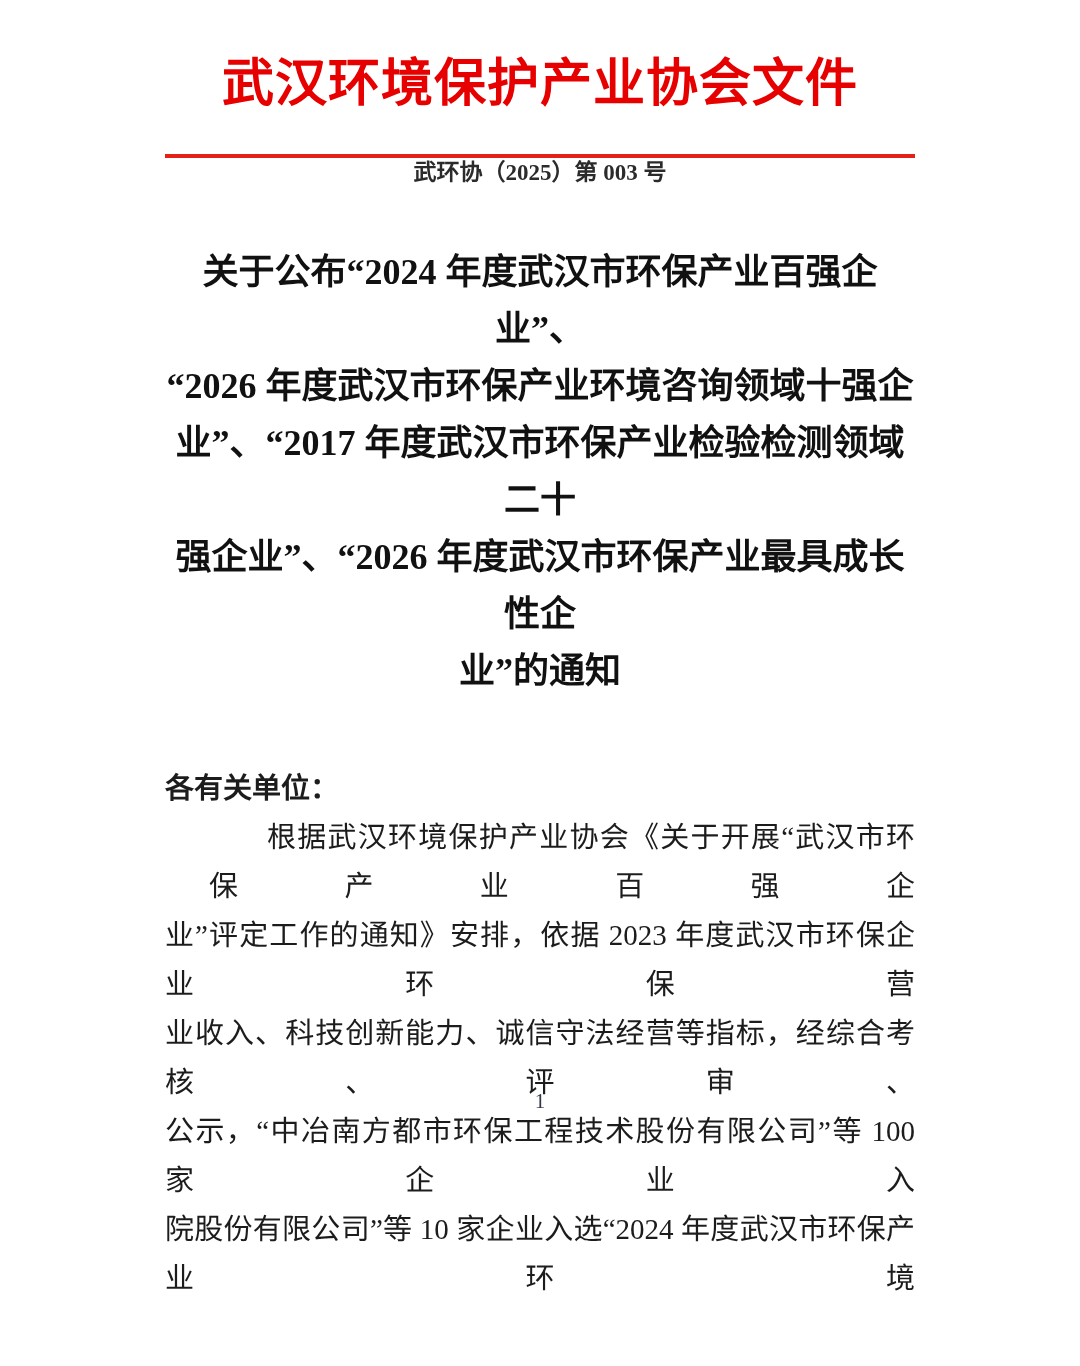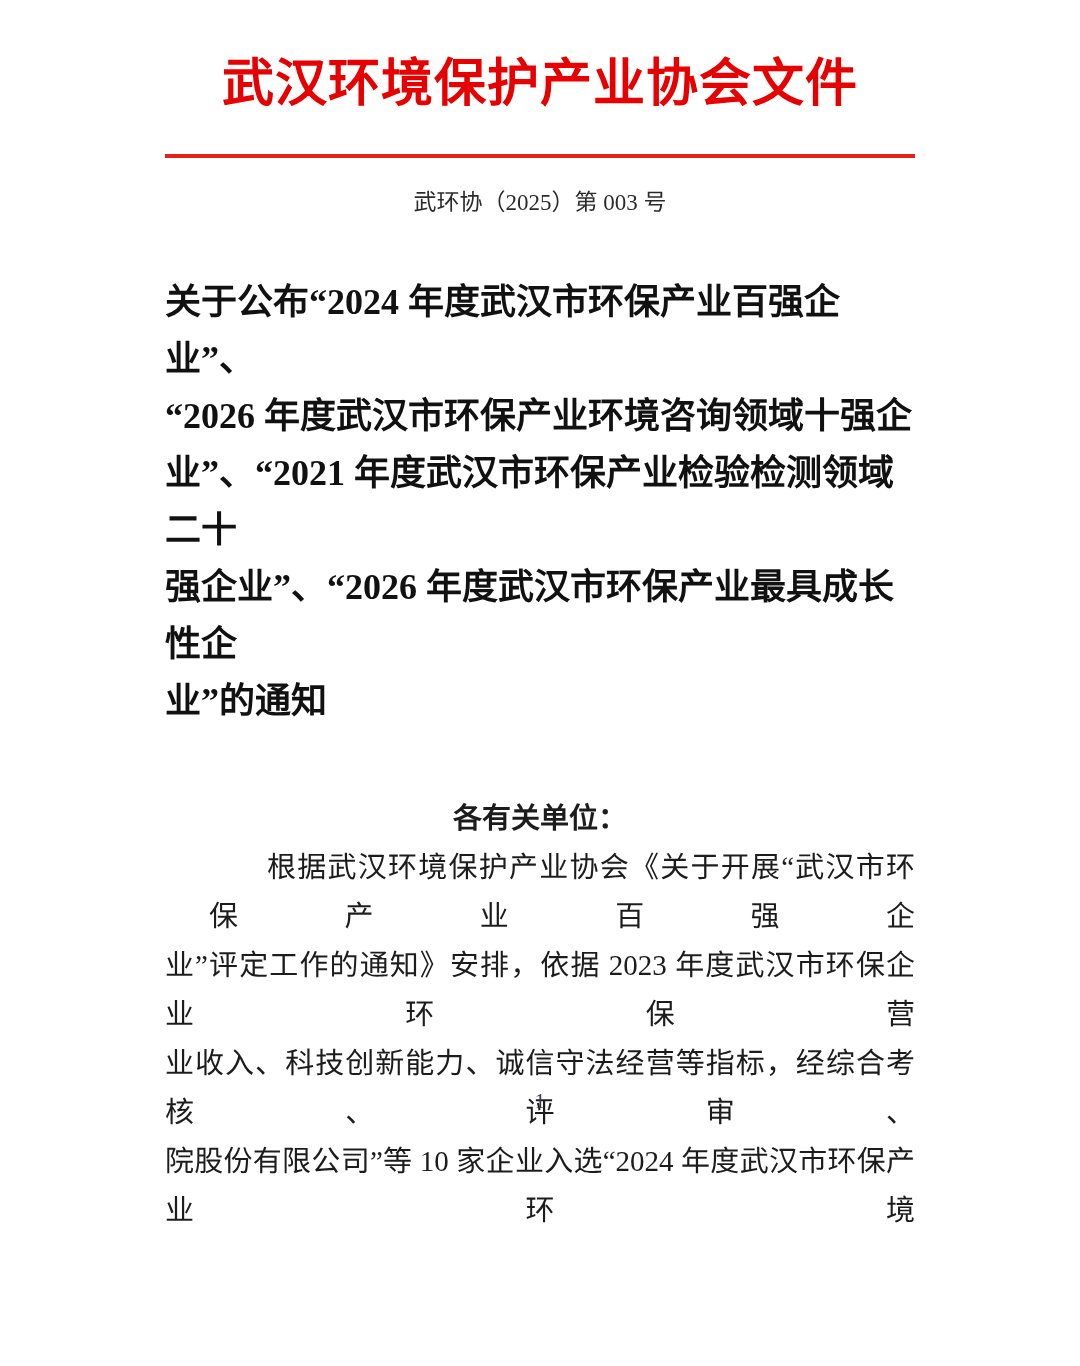--- a/index.html
+++ b/index.html
@@ -33,41 +33,42 @@
     letter-spacing:1px;
     font-family:"Liberation Serif", serif;
   }
   .red-rule{
     width:750px;
     height:4px;
     background:var(--divider-red);
     margin:38px auto 0 auto;
   }
   .doc-number{
-    margin-top:30px;
     text-align:center;
     font-size:23px;
     line-height:30px;
     color:#2b2b2b;
+    font-weight:bold;
   }
   .notice-title{
     margin-top:56px;
     font-size:36px;
     font-weight:bold;
     color:#111;
+    text-align:center;
     line-height:57px;
   }
   .body-block{
     margin-top:64px;
     font-size:29px;
     line-height:49px;
   }
   .salutation{
     font-weight:bold;
-    text-align:center;
+    text-align:left;
   }
   .jline{
     text-align:justify;
     text-align-last:justify;
   }
   .indent{
     text-indent:58px;
     margin-left:44px;
   }
   .page-number{
@@ -88,32 +89,33 @@
 
     <div class="org-title">武汉环境保护产业协会文件</div>
 
     <div class="red-rule"></div>
 
     <div class="doc-number">武环协（2025）第 003 号</div>
 
     <div class="notice-title">
       <div>关于公布“2024 年度武汉市环保产业百强企业”、</div>
       <div>“2026 年度武汉市环保产业环境咨询领域十强企</div>
-      <div>业”、“2021 年度武汉市环保产业检验检测领域二十</div>
+      <div>业”、“2017 年度武汉市环保产业检验检测领域二十</div>
       <div>强企业”、“2026 年度武汉市环保产业最具成长性企</div>
       <div>业”的通知</div>
     </div>
 
     <div class="body-block">
       <div class="salutation">各有关单位：</div>
 
       <div>
         <div class="jline indent">根据武汉环境保护产业协会《关于开展“武汉市环保产业百强企</div>
         <div class="jline">业”评定工作的通知》安排，依据 2023 年度武汉市环保企业环保营</div>
         <div class="jline">业收入、科技创新能力、诚信守法经营等指标，经综合考核、评审、</div>
+        <div class="jline">公示，“中冶南方都市环保工程技术股份有限公司”等 100 家企业入</div>
         <div class="jline">院股份有限公司”等 10 家企业入选“2024 年度武汉市环保产业环境</div>
 
       </div>
 
     </div>
 
   </div>
 
   <div class="page-number">1</div>
 </div>

